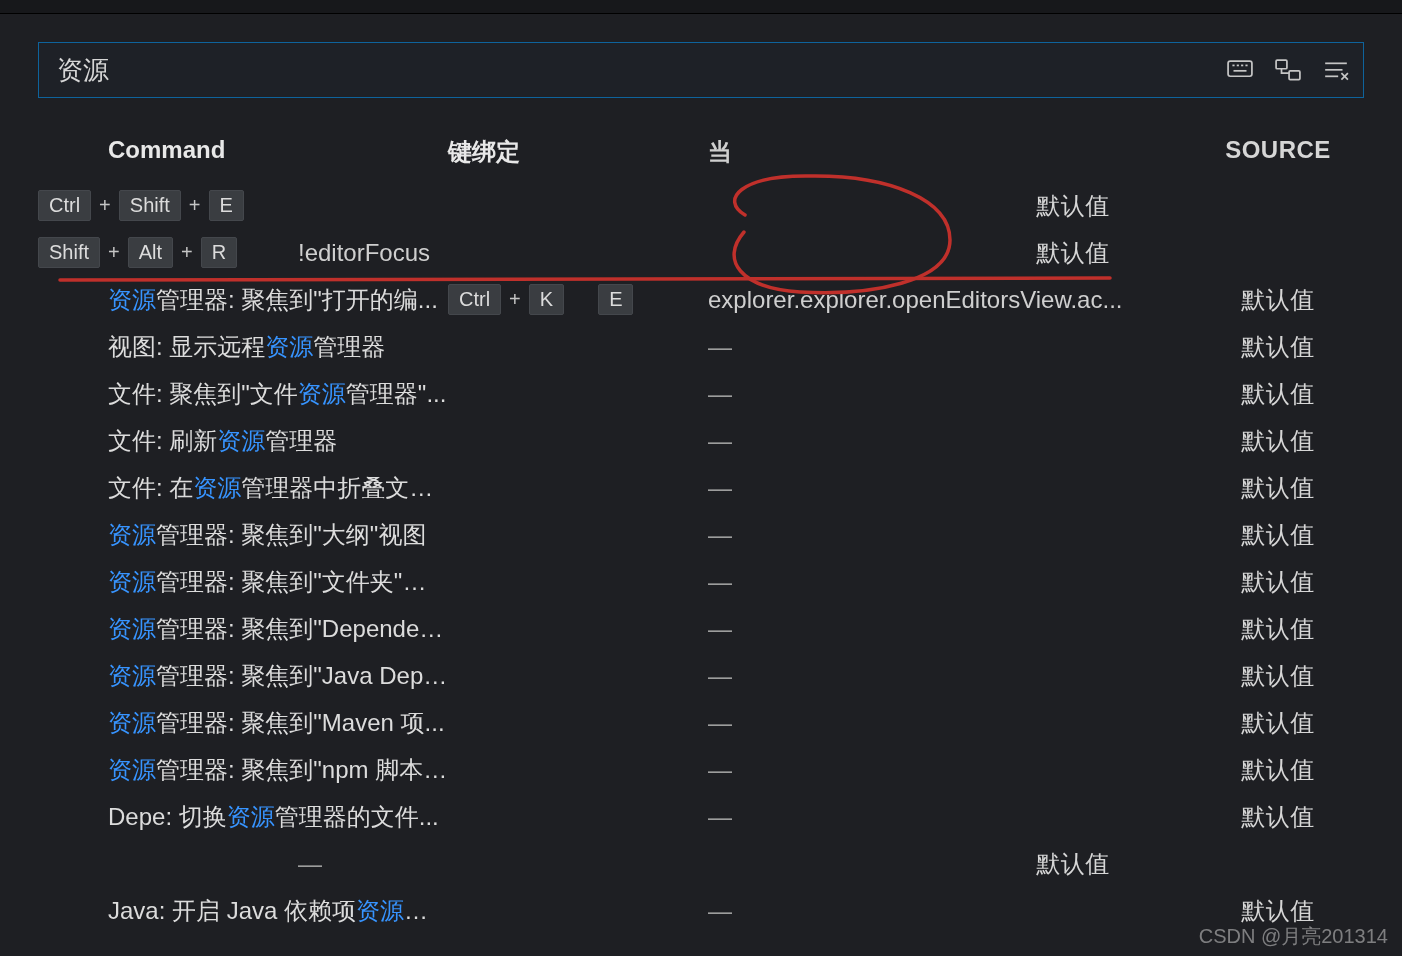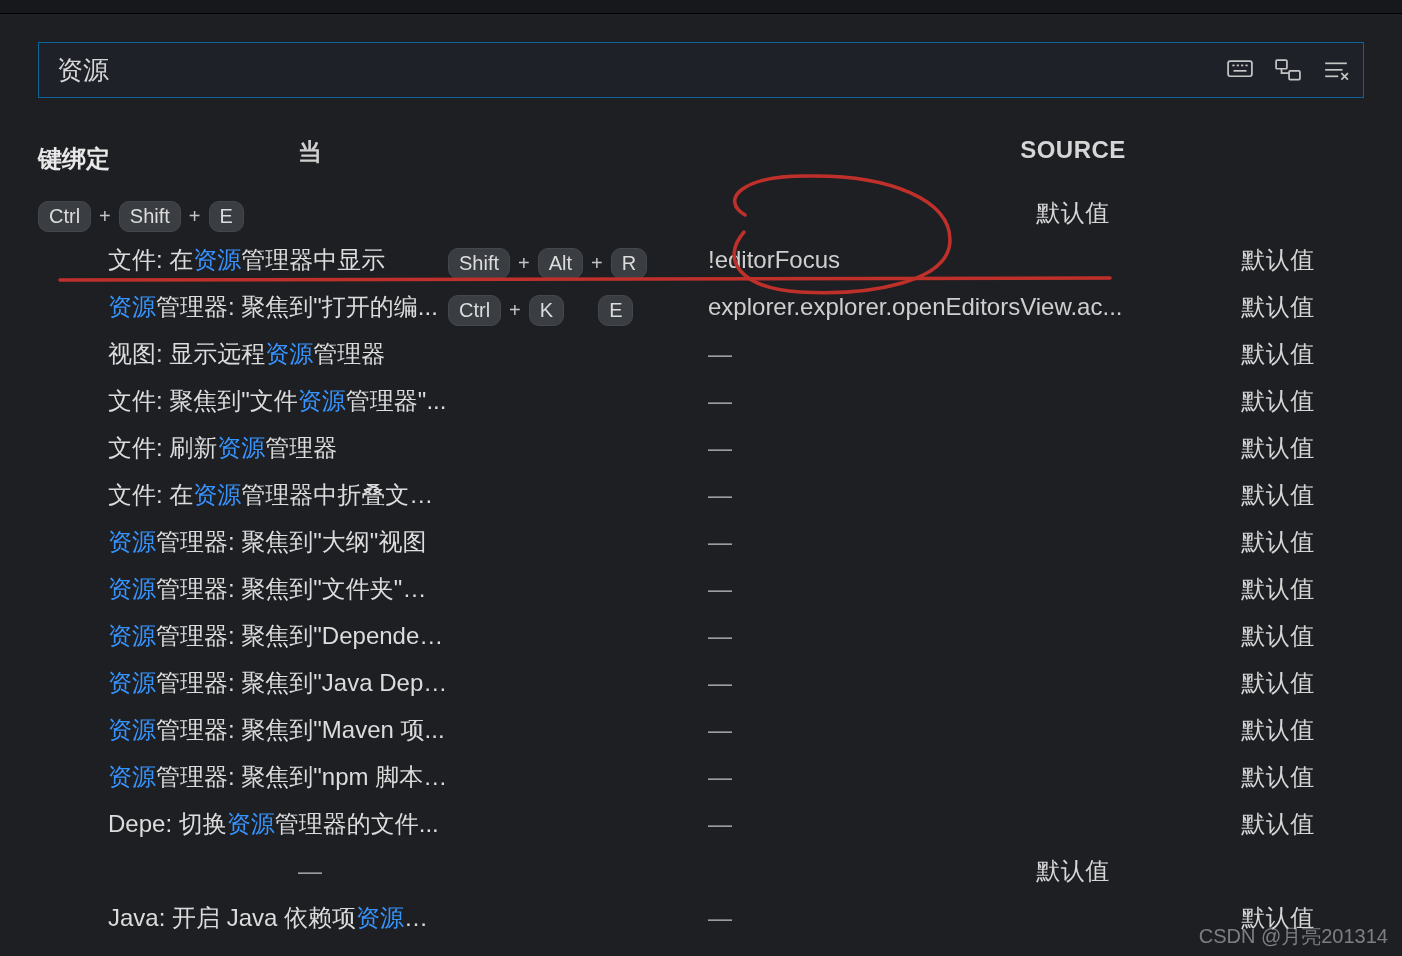--- a/index.html
+++ b/index.html
@@ -26,39 +26,39 @@
     margin: 30px 38px 0 38px;
   }
   .thead {
     display: flex;
     font-weight: 600;
     font-size: 24px;
     color: #e8e8e8;
     padding: 8px 0 14px 0;
   }
   .col-cmd   { width: 410px; padding-left: 70px; }
-  .col-keys  { width: 260px; margin-top: 7px; }
+  .col-keys  { width: 260px; }
   .col-when  { width: 490px; }
   .col-src   { flex: 1; text-align: center; padding-right: 6px; letter-spacing: 0.5px; }
 
   .trow {
     display: flex;
     align-items: center;
     font-size: 24px;
     height: 47px;
     color: #dcdcdc;
   }
   .trow .col-cmd { white-space: nowrap; overflow: hidden; text-overflow: ellipsis; font-size: 24px; }
   .highlight { color: #3794ff; }
   .col-keys .keyseq { display: inline-flex; align-items: center; gap: 8px; }
   .key {
     display: inline-flex; align-items: center; justify-content: center;
     background: #3a3d41;
     border: 1px solid #44474c;
-    border-radius: 10px;
+    border-radius: 2px;
     padding: 3px 10px;
     font-size: 20px;
     color: #dcdcdc;
     min-width: 28px;
   }
   .plus { color: #c5c5c5; font-size: 20px; }
   .col-when { white-space: nowrap; overflow: hidden; text-overflow: ellipsis; color: #cfcfcf; }
   .col-when.dash { color: #9d9d9d; }
   .col-src { color: #d6d6d6; font-size: 24px; }
 
@@ -118,38 +118,38 @@
           <line x1="2" y1="16" x2="14" y2="16"></line>
           <line x1="17" y1="13" x2="23" y2="19"></line>
           <line x1="23" y1="13" x2="17" y2="19"></line>
         </svg>
     </span>
   </div>
 </div>
 
 <div class="table-wrap">
   <div class="thead">
+    <div class="col-cmd">Command</div>
     <div class="col-keys">键绑定</div>
     <div class="col-when">当</div>
     <div class="col-src">SOURCE</div>
   </div>
   <div id="rows">
       <div class="trow">
         <div class="col-keys"><span class="keyseq">
             <span class="key">Ctrl</span>
             <span class="plus">+</span>
             <span class="key">Shift</span>
             <span class="plus">+</span>
             <span class="key">E</span>
           </span></div>
         <div class="col-when"></div>
         <div class="col-src">默认值</div>
       </div>
       <div class="trow">
-        <div class="col-cmd"><span>文件: 在</span><span class="highlight">资源</span><span>管理器中显示</span></div>
         <div class="col-keys"><span class="keyseq">
             <span class="key">Shift</span>
             <span class="plus">+</span>
             <span class="key">Alt</span>
             <span class="plus">+</span>
             <span class="key">R</span>
           </span></div>
         <div class="col-when">!editorFocus</div>
         <div class="col-src">默认值</div>
       </div>

